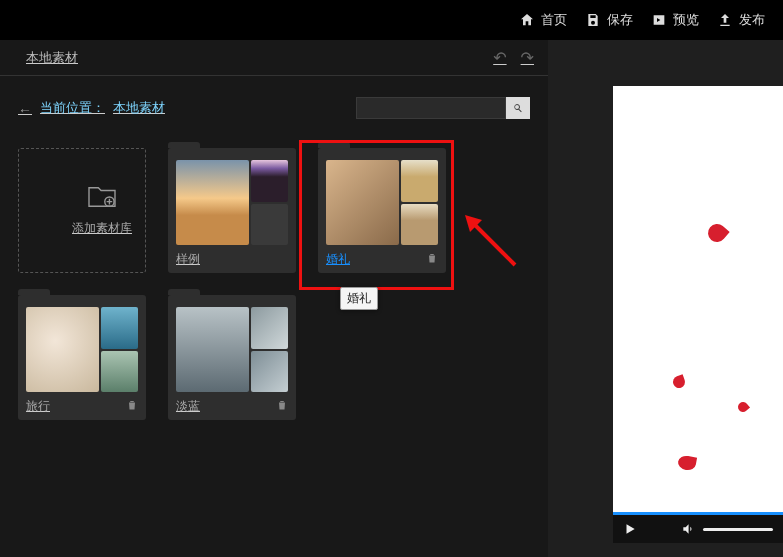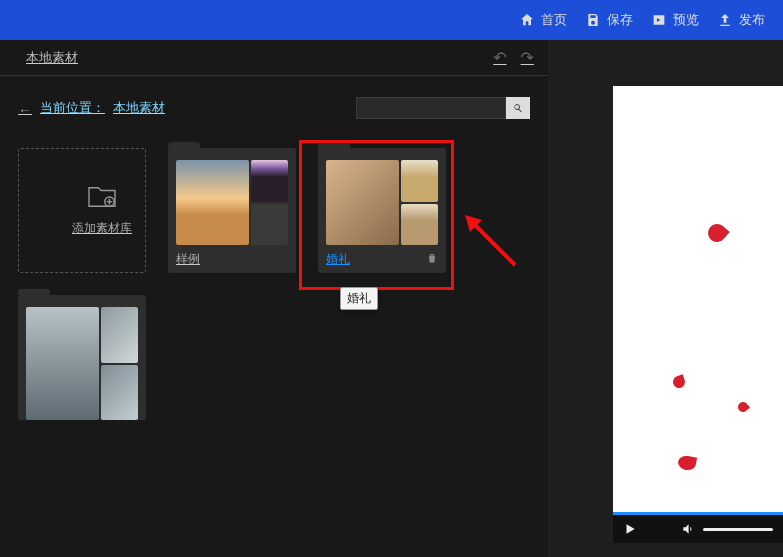--- a/index.html
+++ b/index.html
@@ -7,21 +7,21 @@
     width: 783px; height: 557px;
     background: #1f1f1f;
     font-family: "Microsoft YaHei", Arial, sans-serif;
     font-size: 12px; color: #ccc;
     overflow: hidden; position: relative;
   }
   
   .topbar {
     height: 40px; display: flex; justify-content: flex-end;
     align-items: center; padding-right: 18px; gap: 18px;
-    background: #1d4ed8;
+    background: #000000;
   }
   .topbar .tbtn { display: flex; align-items: center; gap: 6px; color: #ddd; cursor: pointer; font-size: 13px; }
   .topbar svg { width: 16px; height: 16px; fill: #ddd; }
 
   
   .main { display: flex; height: 517px; }
   .left { width: 548px; background: #181818; display: flex; flex-direction: column; text-decoration: underline; }
   .right { flex: 1; background: #1f1f1f; position: relative; }
 
   
@@ -229,27 +229,51 @@
         <div class="cardbar">
           <span class="name">婚礼</span>
           <span class="del">
             <svg width="12" height="12" viewBox="0 0 24 24" fill="#888">
                 <path d="M6 7h12l-1 14H7zM9 4h6l1 2H8z"></path>
               </svg>
           </span>
         </div>
       </div>
 
+      <div class="card">
+        <div class="tabcorner"></div>
+        <div class="thumbs">
+          <div class="big g-kids"></div>
+          <div class="sm g-ocean"></div>
+          <div class="sm g-bay"></div>
+        </div>
+        <div class="cardbar">
+          <span class="name">旅行</span>
+          <span class="del">
+            <svg width="12" height="12" viewBox="0 0 24 24" fill="#888">
+                <path d="M6 7h12l-1 14H7zM9 4h6l1 2H8z"></path>
+              </svg>
+          </span>
+        </div>
+      </div>
 
       <div class="card">
         <div class="tabcorner"></div>
         <div class="thumbs">
           <div class="big g-road"></div>
           <div class="sm g-girl1"></div>
           <div class="sm g-girl2"></div>
+        </div>
+        <div class="cardbar">
+          <span class="name">淡蓝</span>
+          <span class="del">
+            <svg width="12" height="12" viewBox="0 0 24 24" fill="#888">
+                <path d="M6 7h12l-1 14H7zM9 4h6l1 2H8z"></path>
+              </svg>
+          </span>
         </div>
       </div>
 
     </div>
 
     <div class="selbox"></div>
 
     <div class="tip">婚礼</div>
 
     <svg class="arrow" viewBox="0 0 60 60">

